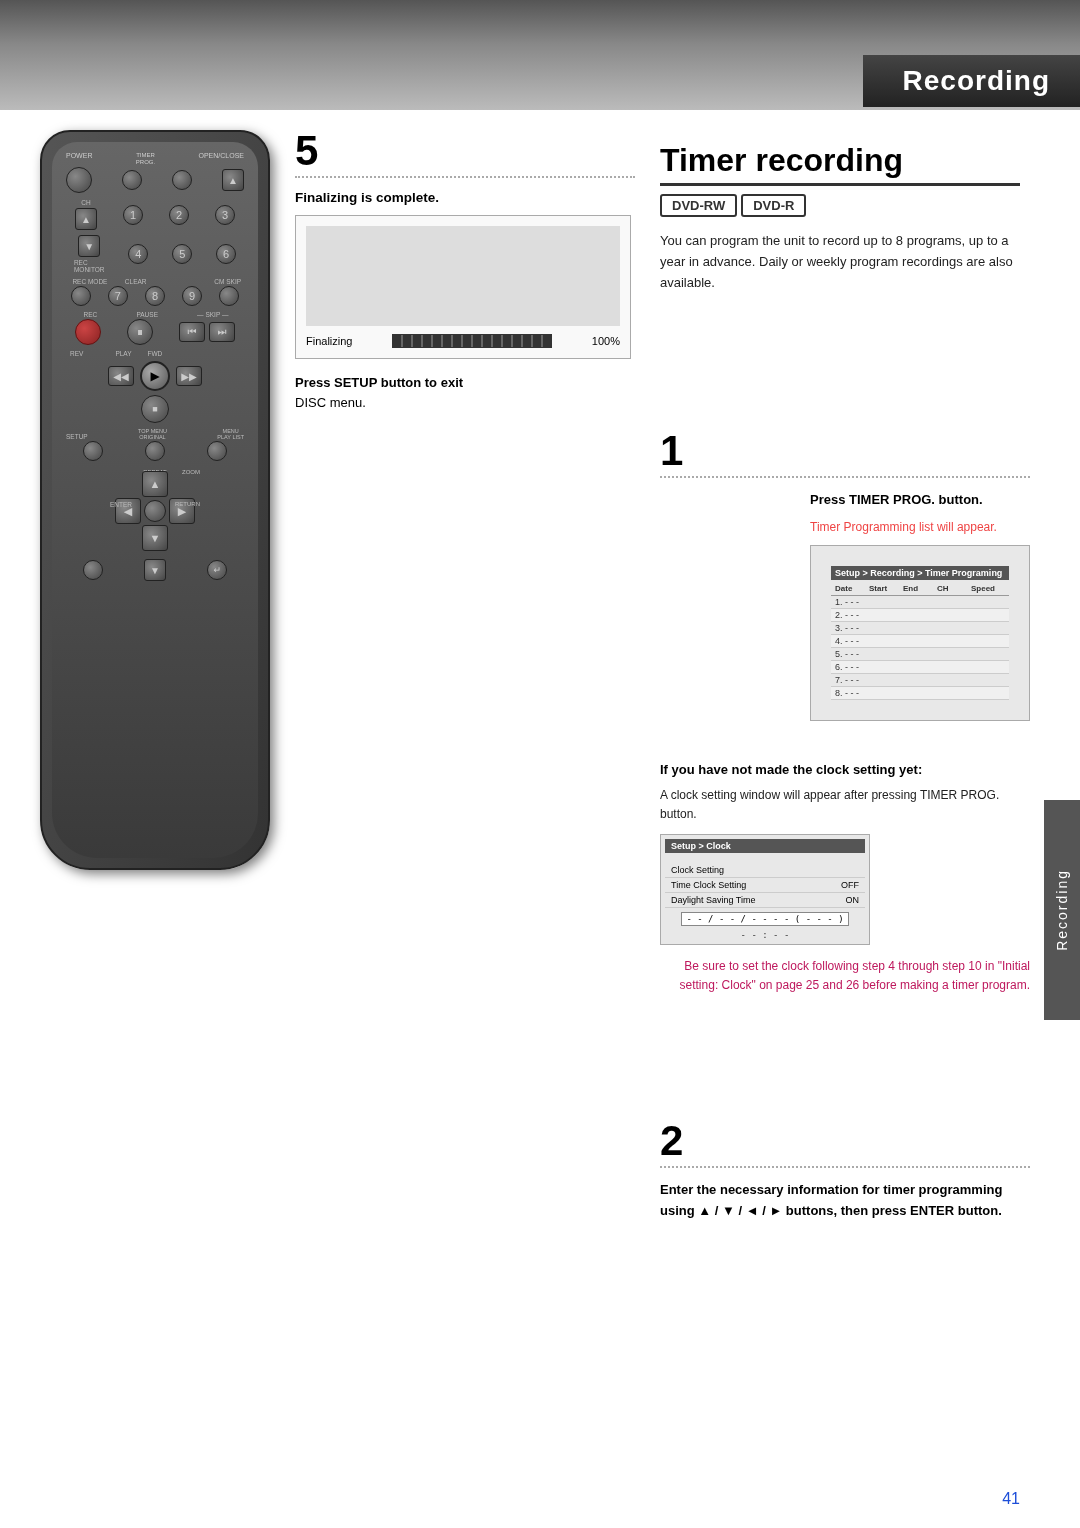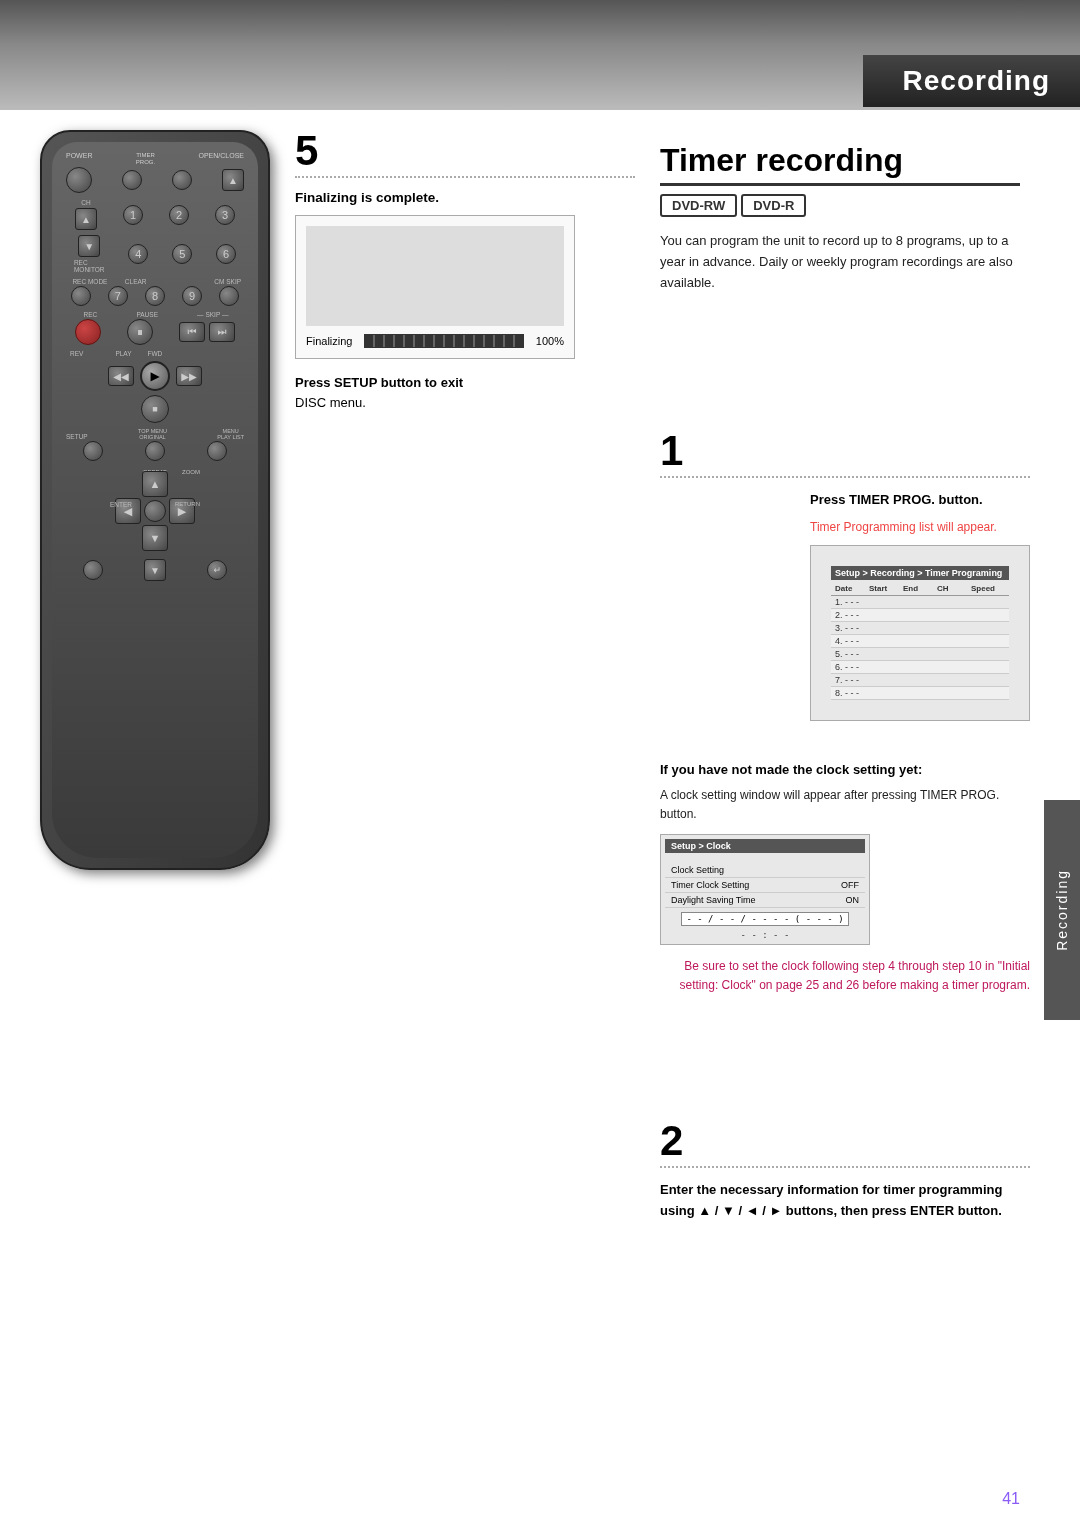--- a/index.html
+++ b/index.html
@@ -210,21 +210,21 @@
     }
     .dotted-line {
       border-top: 2px dotted #aaa;
       margin: 4px 0 12px 0;
     }
     .finalizing-box {
       border: 1px solid #aaa;
       padding: 10px;
       margin-bottom: 14px;
       background: #f9f9f9;
-      width: 280px;
+      width: 336px;
     }
     .finalizing-inner {
       height: 100px;
       background: #ddd;
       margin-bottom: 8px;
     }
     .finalizing-bar-row {
       display: flex;
       align-items: center;
       justify-content: space-between;
@@ -399,21 +399,21 @@
       line-height: 1.6;
       color: #222;
       margin-bottom: 10px;
     }
 
     .page-number {
       position: absolute;
       bottom: 20px;
       right: 60px;
       font-size: 16px;
-      color: #8b5cf6;
+      color: #1d4ed8;
     }
 
     
     .step2-instruction {
       font-size: 13px;
       font-weight: bold;
       line-height: 1.6;
     }
   </style>
 </head>
@@ -624,21 +624,21 @@
   <div class="if-no-clock">If you have not made the clock setting yet:</div>
   <div class="clock-desc">A clock setting window will appear after pressing TIMER PROG. button.</div>
 
   <div class="clock-box">
     <div class="clock-box-header">Setup &gt; Clock</div>
     <div class="clock-box-row">
       <span>Clock Setting</span>
       <span></span>
     </div>
     <div class="clock-box-row">
-      <span>Timer Clock Setting</span>
+      <span>Time Clock Setting</span>
       <span>OFF</span>
     </div>
     <div class="clock-box-row">
       <span>Daylight Saving Time</span>
       <span>ON</span>
     </div>
     <div class="clock-box-input">
       <span class="clock-input-field">- - / - - / - - - - ( - - - )</span>
     </div>
     <div class="clock-time-field">

